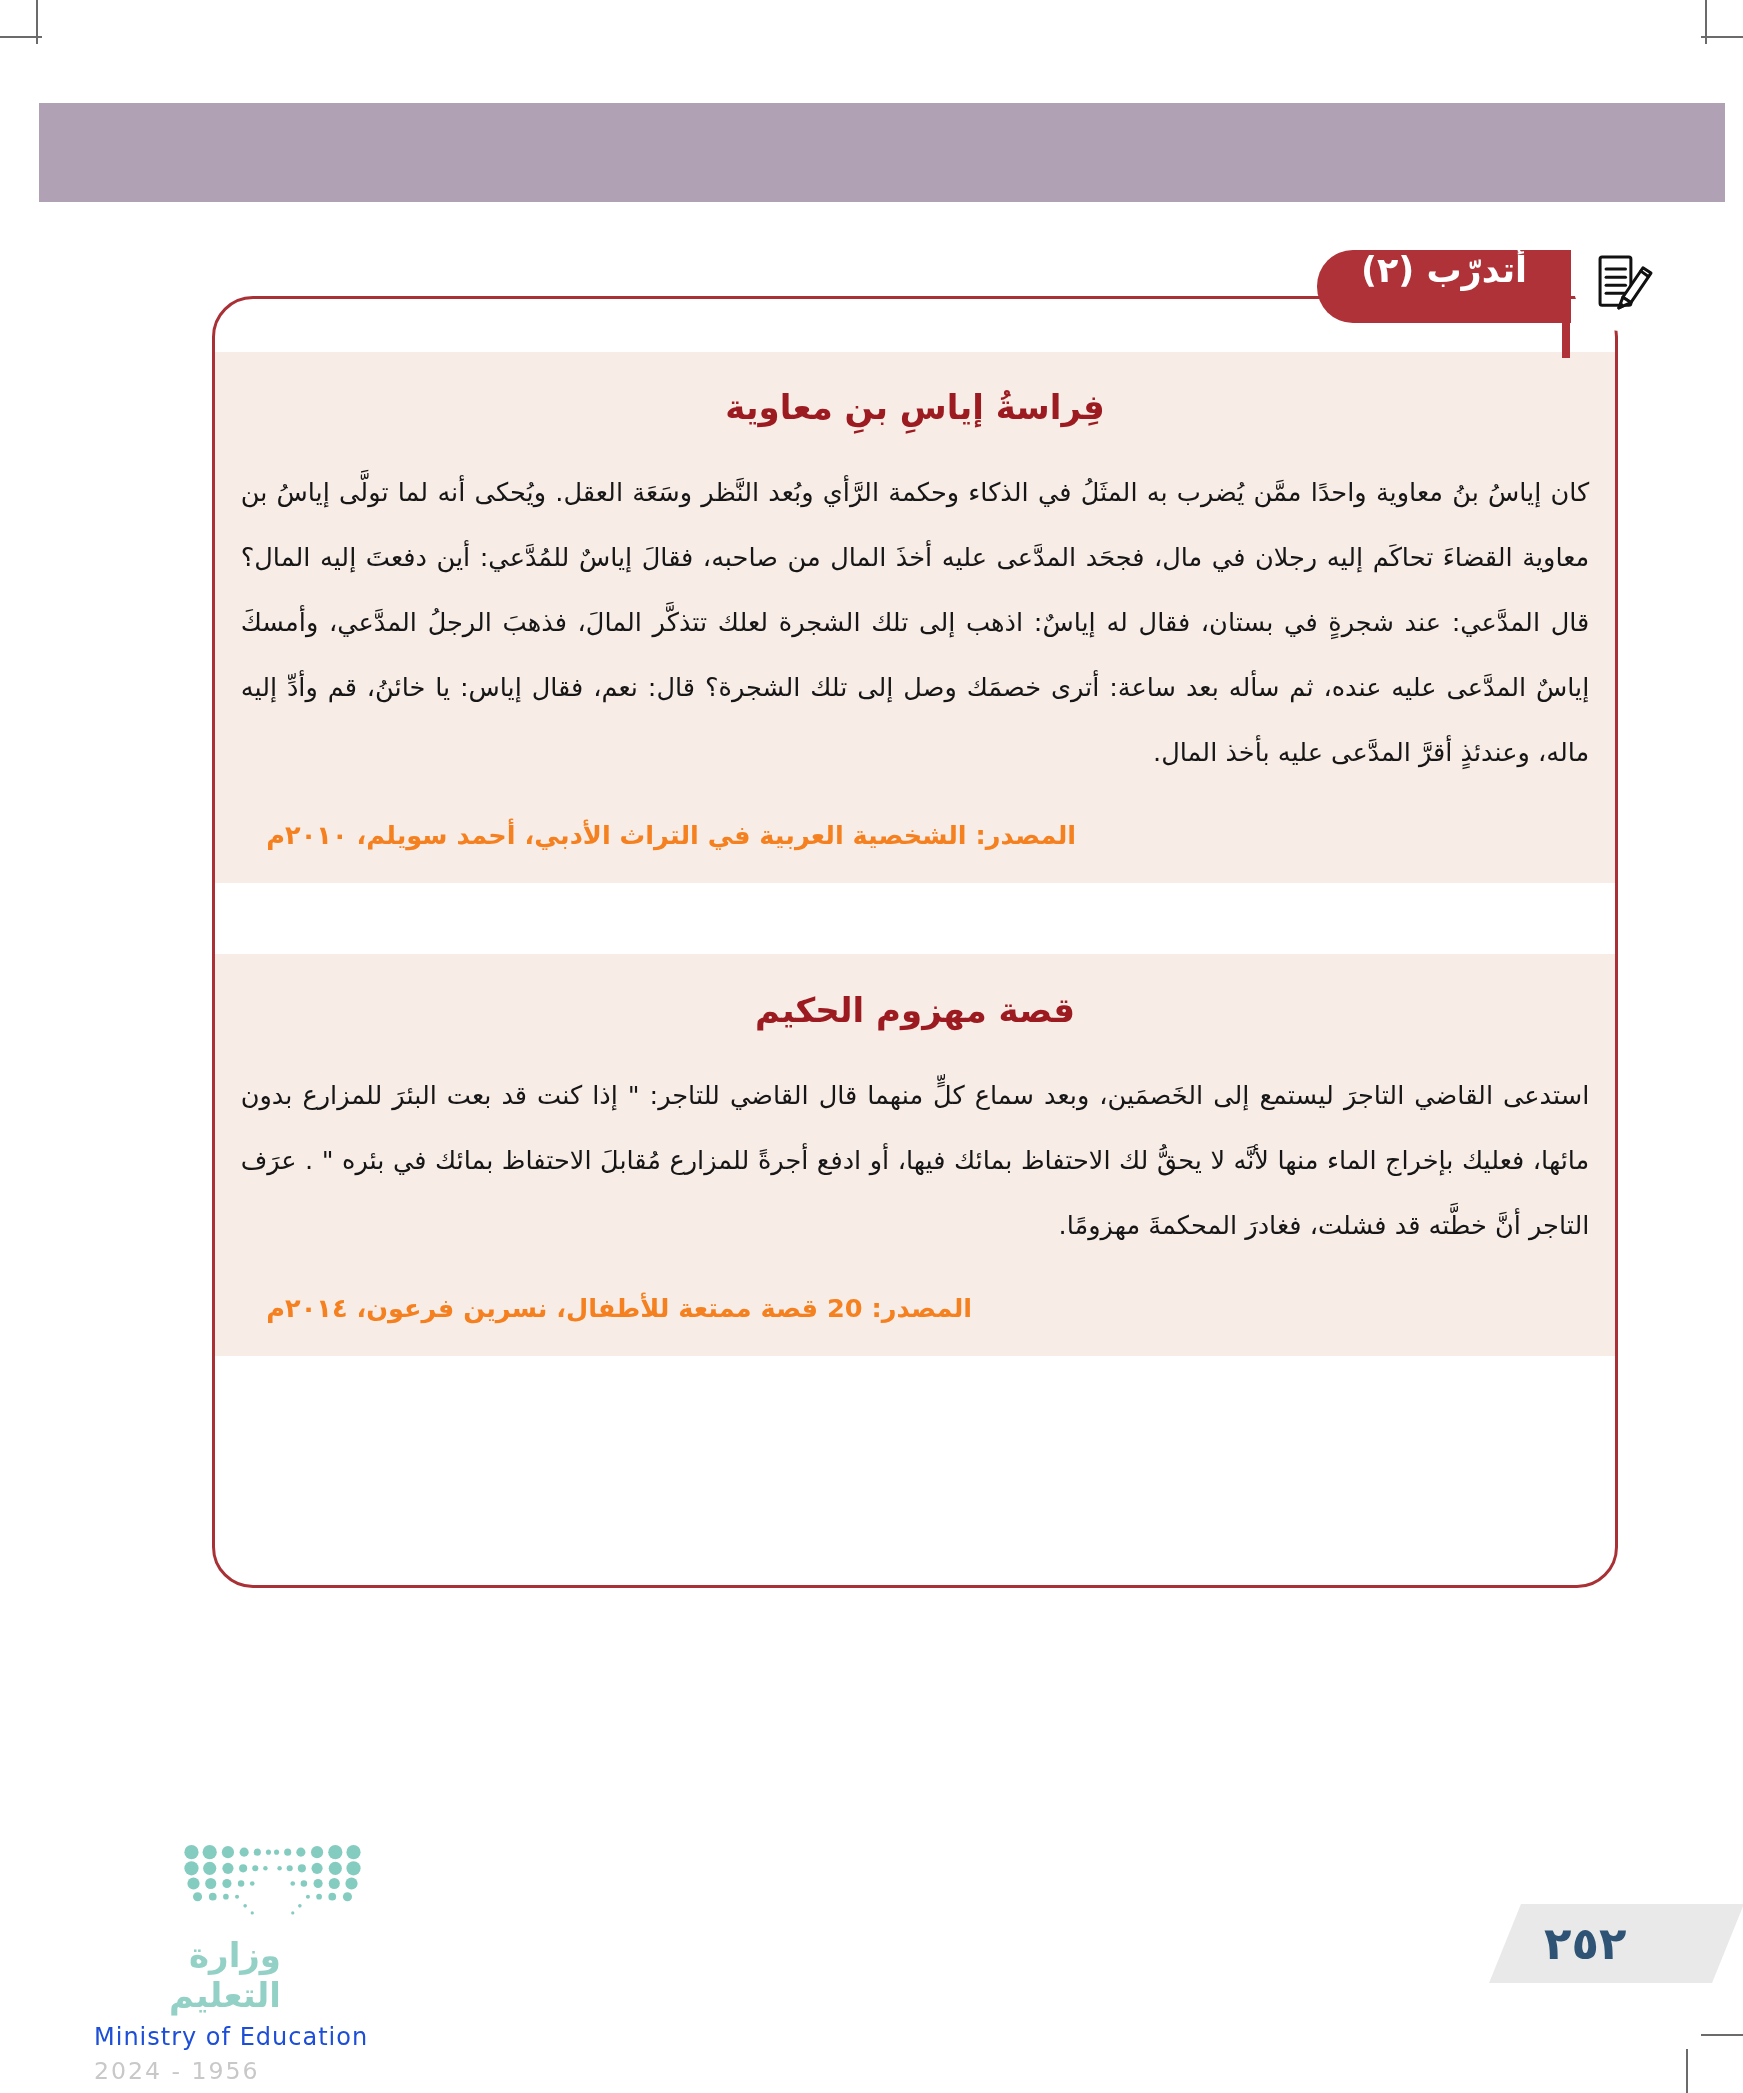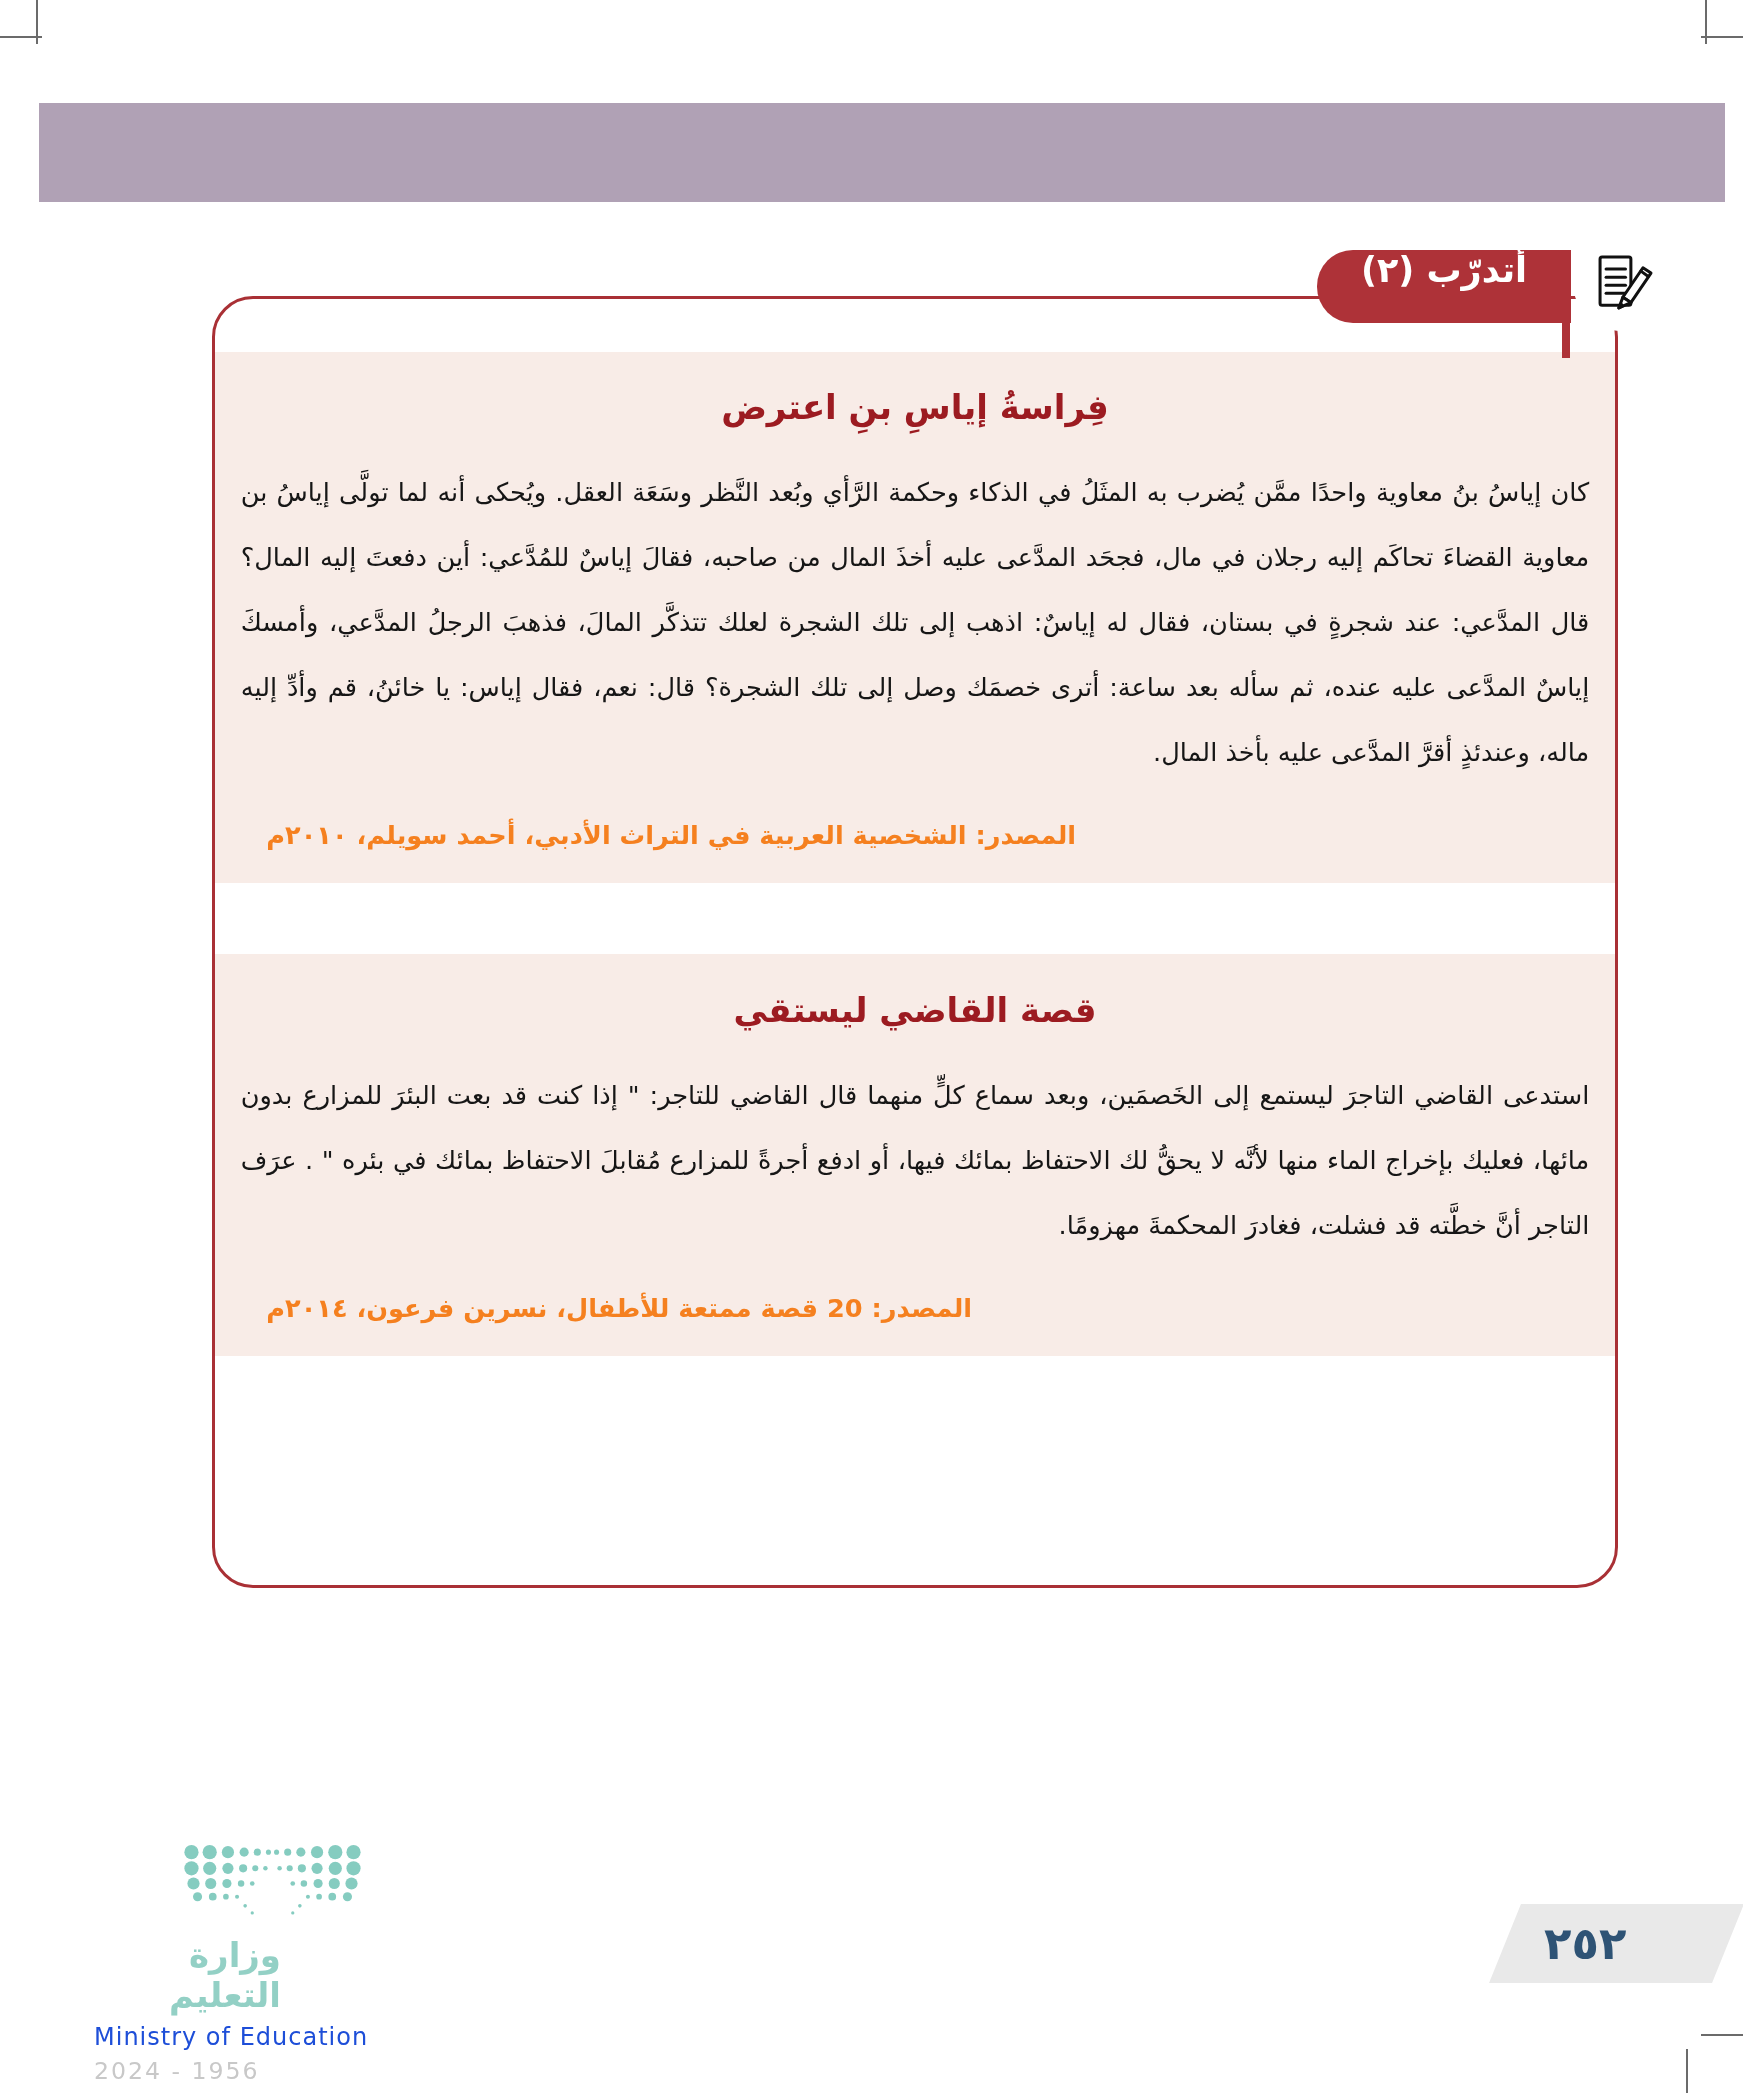--- a/index.html
+++ b/index.html
@@ -105,29 +105,29 @@
       <polygon points="52,72 64,80 46,88"></polygon>
       <line x1="79" y1="33" x2="90" y2="41"></line>
       <polygon points="46,88 52,85 49,82" fill="#111111"></polygon>
     </g>
   </svg>
 </div>
 
 <div class="card">
 
   <div class="section section-1">
-    <div class="section-title">فِراسةُ إياسِ بنِ اعترض</div>
+    <div class="section-title">فِراسةُ إياسِ بنِ معاوية</div>
     <div class="section-body">
       <p>كان إياسُ بنُ معاوية واحدًا ممَّن يُضرب به المثَلُ في الذكاء وحكمة الرَّأي وبُعد النَّظر وسَعَة العقل. ويُحكى أنه لما تولَّى إياسُ بن معاوية القضاءَ تحاكَم إليه رجلان في مال، فجحَد المدَّعى عليه أخذَ المال من صاحبه، فقالَ إياسٌ للمُدَّعي: أين دفعتَ إليه المال؟ قال المدَّعي: عند شجرةٍ في بستان، فقال له إياسٌ: اذهب إلى تلك الشجرة لعلك تتذكَّر المالَ، فذهبَ الرجلُ المدَّعي، وأمسكَ إياسٌ المدَّعى عليه عنده، ثم سأله بعد ساعة: أترى خصمَك وصل إلى تلك الشجرة؟ قال: نعم، فقال إياس: يا خائنُ، قم وأدِّ إليه ماله، وعندئذٍ أقرَّ المدَّعى عليه بأخذ المال.</p>
     </div>
     <div class="source-line">المصدر: الشخصية العربية في التراث الأدبي، أحمد سويلم، ٢٠١٠م</div>
   </div>
 
   <div class="section section-2">
-    <div class="section-title">قصة القاضي ليستقي</div>
+    <div class="section-title">قصة مهزوم الحكيم</div>
     <div class="section-body">
       <p>استدعى القاضي التاجرَ ليستمع إلى الخَصمَين، وبعد سماع كلٍّ منهما قال القاضي للتاجر: " إذا كنت قد بعت البئرَ للمزارع بدون مائها، فعليك بإخراج الماء منها لأنَّه لا يحقُّ لك الاحتفاظ بمائك فيها، أو ادفع أجرةً للمزارع مُقابلَ الاحتفاظ بمائك في بئره " . عرَف التاجر أنَّ خطَّته قد فشلت، فغادرَ المحكمةَ مهزومًا.</p>
     </div>
     <div class="source-line">المصدر: 20 قصة ممتعة للأطفال، نسرين فرعون، ٢٠١٤م</div>
   </div>
 
 </div>
 
 <div class="logo-block">
   <svg class="logo-dots" width="183" height="79" viewBox="0 0 180 78" fill="#85ccc0">

